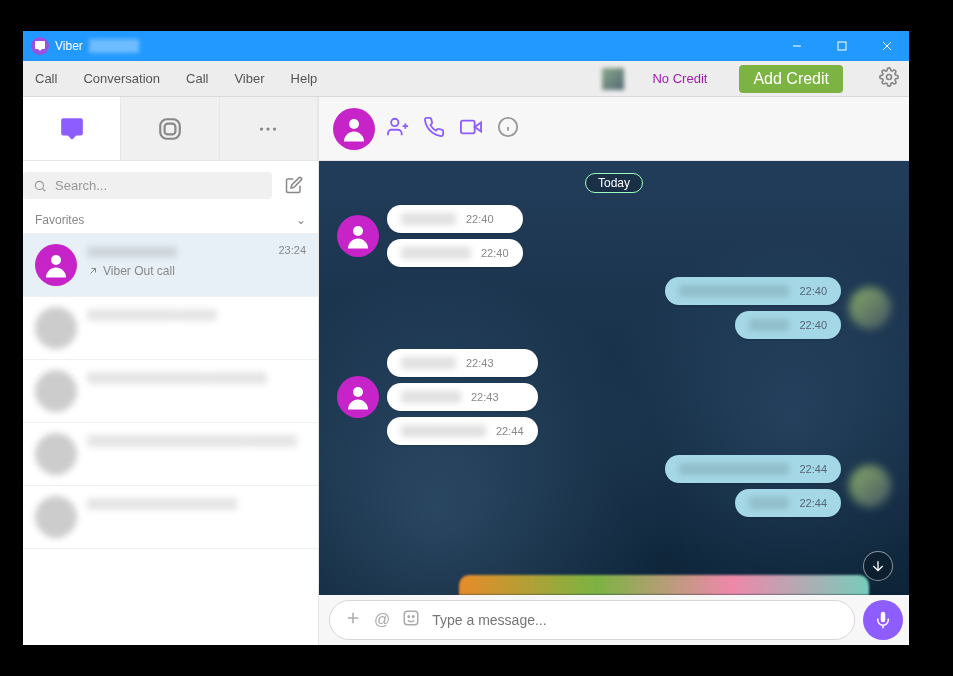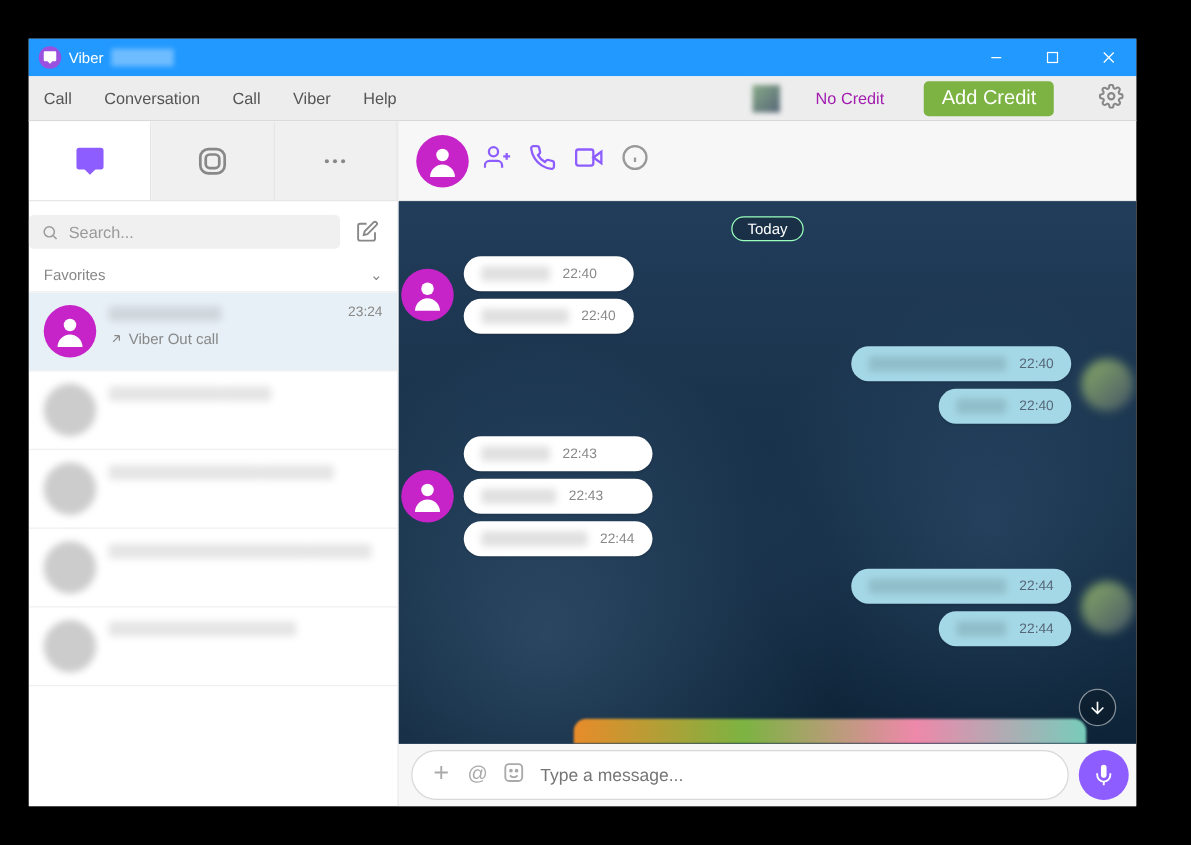--- a/index.html
+++ b/index.html
@@ -52,21 +52,21 @@
 .chathead .name.blurry{filter:blur(3px);background:rgba(0,0,0,.12);height:14px;width:120px;border-radius:2px}
 .chathead .status{font-size:12px;color:#999}
 .headicons{display:flex;gap:14px;color:#8e5dff}
 .headicons .hicon{cursor:pointer}
 .headicons .info-i{color:#999}
 .messages{flex:1;position:relative;overflow:hidden;background:linear-gradient(180deg,#1a3a5a 0%,#0f2840 50%,#1a3a5a 100%);background-size:cover}
 .messages::before{content:"";position:absolute;inset:0;background:
  radial-gradient(circle at 20% 80%,rgba(100,140,180,.3) 0%,transparent 40%),
  radial-gradient(circle at 80% 60%,rgba(80,120,160,.25) 0%,transparent 35%),
  linear-gradient(180deg,#223d5a 0%,#0d2438 100%)}
-.msgcontent{position:absolute;inset:0;padding:12px 2px;overflow:auto}
+.msgcontent{position:absolute;inset:0;padding:12px 18px;overflow:auto}
 .daychip{display:block;width:max-content;margin:0 auto 12px;border:1px solid #9fb;color:#fff;background:rgba(20,40,60,.6);border-radius:12px;padding:2px 12px;font-size:12px}
 .msgrow{display:flex;margin-bottom:10px;align-items:center;gap:8px}
 .msgrow.out{justify-content:flex-end}
 .msgrow .avatar{width:42px;height:42px}
 .bubbles{display:flex;flex-direction:column;gap:6px;max-width:60%}
 .bubble{background:#fff;border-radius:18px;padding:8px 14px;display:flex;align-items:center;gap:10px;box-shadow:0 1px 2px rgba(0,0,0,.15)}
 .bubble.out{background:#a5d8e6}
 .bubble .text{filter:blur(3px);background:rgba(0,0,0,.12);height:12px;width:55px;border-radius:2px}
 .bubble .time{font-size:11px;color:#888}
 .bubble.out .time{color:#567}

